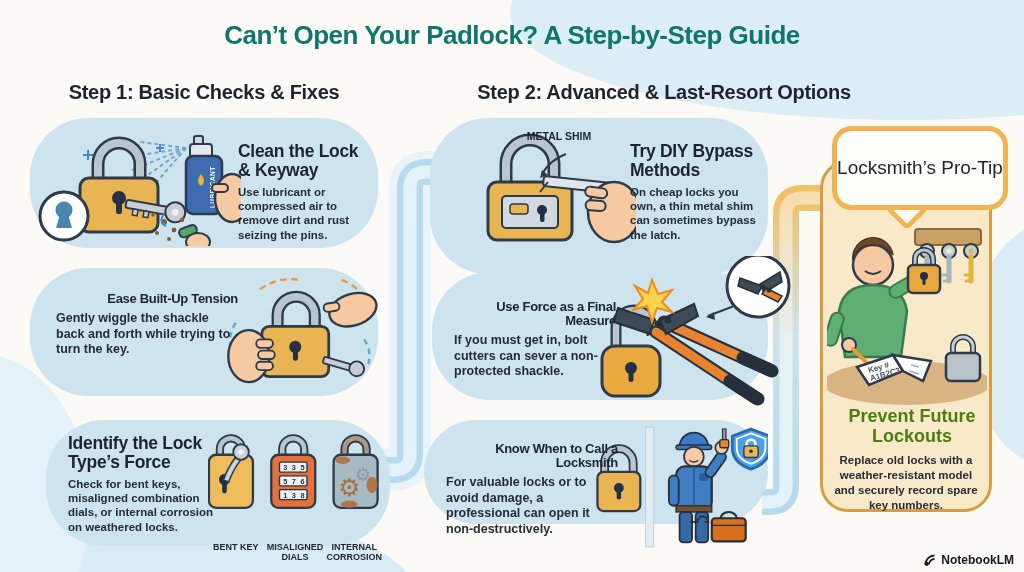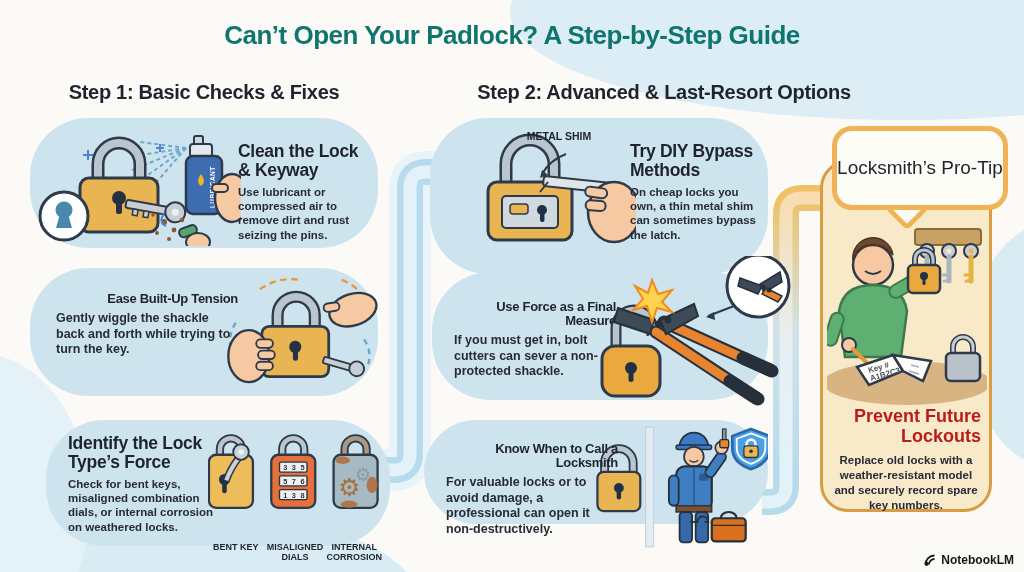--- a/index.html
+++ b/index.html
@@ -38,22 +38,22 @@
   #shim-callout{left:96px;top:12px;width:66px;}
   #panel{position:absolute;left:820px;top:160px;width:172px;height:352px;background:#f8e9c9;
     border:3px solid #d89c42;border-radius:28px;z-index:2;box-sizing:border-box;}
   #bubble{position:absolute;left:832px;top:126px;width:176px;height:84px;background:#fdfdf8;
     border:5px solid #f0b356;border-radius:20px;z-index:6;box-sizing:border-box;
     display:flex;align-items:center;justify-content:center;text-align:center;
     font-size:19px;font-weight:400;line-height:1.12;color:#1e232e;}
   #bubble-tail{position:absolute;left:893px;top:197px;width:23px;height:23px;background:#fdfdf8;
     border-right:5px solid #f0b356;border-bottom:5px solid #f0b356;transform:rotate(45deg);
     border-bottom-right-radius:6px;z-index:5;}
-  #panel-title{position:absolute;left:20px;right:8px;top:244px;text-align:right;
-    font-size:18px;font-weight:800;line-height:1.1;color:#b91c1c;}
+  #panel-title{position:absolute;left:20px;right:8px;top:244px;text-align:center;
+    font-size:18px;font-weight:800;line-height:1.1;color:#4d7c0f;}
   #panel-body{position:absolute;left:11px;right:11px;top:290px;text-align:center;
     font-size:11.5px;font-weight:600;line-height:1.3;color:#262b35;}
   #footer{position:absolute;right:10px;bottom:5px;display:flex;align-items:center;gap:4px;z-index:6;}
   #footer .brand{font-size:12px;font-weight:700;color:#15171c;}
 </style>
 </head>
 <body>
 
 <div id="stage">
 

